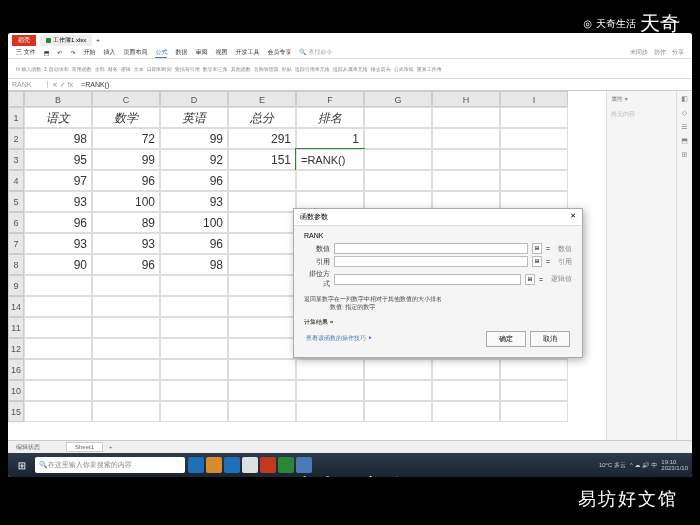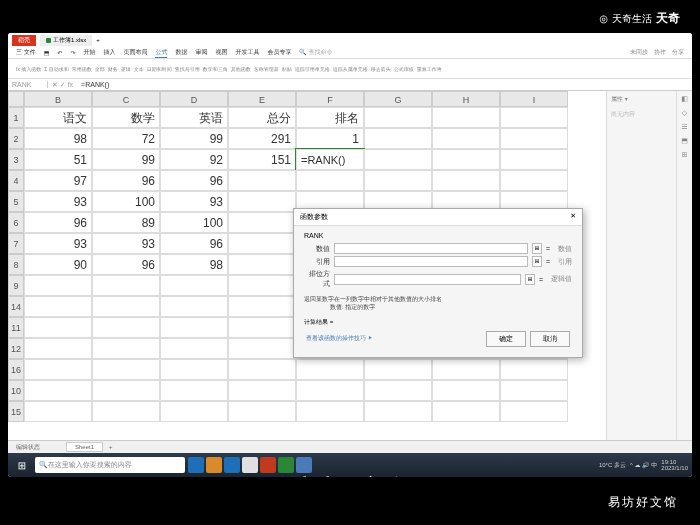--- a/index.html
+++ b/index.html
@@ -1,19 +1,19 @@
 <!DOCTYPE html>
 <html><head>
 <meta charset="utf-8">
 <style>
 * { margin: 0; padding: 0; box-sizing: border-box; font-family: "Microsoft YaHei", sans-serif; }
 body { width: 700px; height: 525px; background: #000; position: relative; overflow: hidden; }
 .black-top { height: 33px; background: #000; }
 .watermark { position: absolute; top: 10px; right: 20px; color: #fff; font-size: 10px; display: flex; align-items: center; gap: 4px; }
-.watermark .big { font-size: 12px; font-weight: bold; }
+.watermark .big { font-size: 20px; font-weight: normal; }
 .monitor { position: absolute; top: 33px; left: 8px; right: 8px; bottom: 48px; background: #f0f0f0; border-radius: 3px; overflow: hidden; }
 .titlebar { height: 14px; background: #fff; display: flex; align-items: center; font-size: 6px; padding: 0 4px; gap: 4px; }
 .tab-file { background: #d7341e; color: #fff; padding: 1px 6px; }
 .tab-doc { background: #eee; padding: 1px 6px; display: flex; align-items: center; gap: 2px; }
 .tab-doc .dot { width: 5px; height: 5px; background: #2a8737; border-radius: 1px; }
 .menubar { height: 12px; background: #fff; display: flex; align-items: center; font-size: 6px; padding: 0 8px; gap: 8px; color: #333; border-bottom: 1px solid #ddd; }
 .menubar .active { color: #4a7ab8; border-bottom: 1px solid #4a7ab8; }
 .menubar-right { margin-left: auto; display: flex; gap: 6px; color: #888; }
 .toolbar { height: 20px; background: #fff; display: flex; align-items: center; font-size: 5px; padding: 0 8px; gap: 3px; color: #888; border-bottom: 1px solid #ddd; }
 .formula-bar { height: 12px; background: #fff; display: flex; align-items: center; font-size: 7px; border-bottom: 1px solid #ccc; }
@@ -21,21 +21,21 @@
 .formula-input { flex: 1; padding: 0 4px; color: #333; }
 .fx-icons { padding: 0 4px; color: #999; display: flex; gap: 3px; }
 .sheet-area { display: flex; height: calc(100% - 58px - 13px - 24px); }
 .grid-wrap { flex: 1; background: #fff; overflow: hidden; position: relative; }
 .side-panel { width: 70px; background: #f5f5f5; border-left: 1px solid #ddd; font-size: 6px; padding: 4px; color: #888; }
 .side-icons { width: 16px; background: #f5f5f5; border-left: 1px solid #ddd; display: flex; flex-direction: column; align-items: center; gap: 6px; padding: 4px 0; font-size: 7px; color: #888; }
 .grid { display: grid; grid-template-columns: 16px repeat(8, 68px); font-size: 12px; color: #333; }
 .hdr { background: #e8e8e8; border: 0.5px solid #ccc; text-align: center; height: 16px; font-size: 9px; color: #555; line-height: 16px; }
 .rowhdr { background: #e8e8e8; border: 0.5px solid #ccc; text-align: center; font-size: 9px; color: #555; height: 21px; line-height: 21px; }
 .cell { border: 0.5px solid #ddd; height: 21px; padding: 0 4px; line-height: 21px; text-align: right; overflow: hidden; white-space: nowrap; }
-.cell.txt { text-align: right; }
+.cell.txt { text-align: center; font-style: italic; }
 .cell.active { outline: 1.5px solid #2a8737; text-align: left; font-size: 11px; }
 .dialog { position: absolute; top: 175px; left: 285px; width: 290px; background: #f5f5f5; border: 1px solid #aaa; box-shadow: 2px 2px 8px rgba(0,0,0,0.3); font-size: 7px; }
 .dialog-title { background: #fff; padding: 3px 6px; display: flex; justify-content: space-between; border-bottom: 1px solid #ddd; }
 .dialog-body { padding: 6px 10px; }
 .dialog-fn { font-size: 7px; margin-bottom: 4px; }
 .dialog-row { display: flex; align-items: center; gap: 4px; margin: 2px 0; }
 .dialog-row .lbl { width: 26px; text-align: right; color: #333; }
 .dialog-row input { flex: 1; border: 1px solid #bbb; height: 11px; font-size: 7px; padding: 0 2px; }
 .dialog-row .ico { width: 10px; height: 11px; border: 1px solid #bbb; background: #fff; font-size: 6px; text-align: center; }
 .dialog-row .eq { width: 8px; }
@@ -47,21 +47,21 @@
 .dialog-btns { display: flex; gap: 4px; }
 .dialog-btns button { font-size: 7px; padding: 2px 12px; border: 1px solid #aaa; background: #f9f9f9; }
 .sheet-tabs { height: 13px; background: #f0f0f0; border-top: 1px solid #ccc; display: flex; align-items: center; font-size: 6px; padding: 0 8px; gap: 6px; color: #666; }
 .taskbar { height: 24px; background: linear-gradient(#2d3a4a, #1a2430); display: flex; align-items: center; padding: 0 4px; gap: 3px; position: relative; }
 .taskbar .win { width: 20px; text-align: center; color: #fff; font-size: 10px; }
 .taskbar .search { background: #fff; height: 16px; width: 150px; font-size: 7px; color: #888; display: flex; align-items: center; padding: 0 4px; border-radius: 2px; }
 .taskbar .tray { margin-left: auto; color: #ccc; font-size: 6px; display: flex; gap: 4px; align-items: center; }
 .tb-icon { width: 16px; height: 16px; border-radius: 2px; }
 .subtitle { position: absolute; bottom: 22px; left: 50%; transform: translateX(-50%); color: #fff; font-size: 22px; font-weight: bold; text-shadow: 1px 1px 2px #000; }
 .bottom-bar { position: absolute; bottom: 0; left: 0; right: 0; height: 48px; background: #000; }
-.credit { position: absolute; bottom: 14px; right: 22px; color: #fff; font-size: 12px; letter-spacing: 2px; }
+.credit { position: absolute; bottom: 14px; right: 22px; color: #fff; font-size: 18px; letter-spacing: 2px; }
 </style>
 </head>
 <body>
 
 <div class="black-top"></div>
 <div class="watermark">
   <span>◎</span>
   <span>天奇生活</span>
   <span class="big">天奇</span>
 </div>
@@ -149,21 +149,21 @@
           <div class="rowhdr">2</div>
           <div class="cell">98</div>
           <div class="cell">72</div>
           <div class="cell">99</div>
           <div class="cell">291</div>
           <div class="cell">1</div>
           <div class="cell"></div>
           <div class="cell"></div>
           <div class="cell"></div>
           <div class="rowhdr">3</div>
-          <div class="cell">51</div>
+          <div class="cell">95</div>
           <div class="cell">99</div>
           <div class="cell">92</div>
           <div class="cell">151</div>
           <div class="cell active">=RANK()</div>
           <div class="cell"></div>
           <div class="cell"></div>
           <div class="cell"></div>
           <div class="rowhdr">4</div>
           <div class="cell">97</div>
           <div class="cell">96</div>

